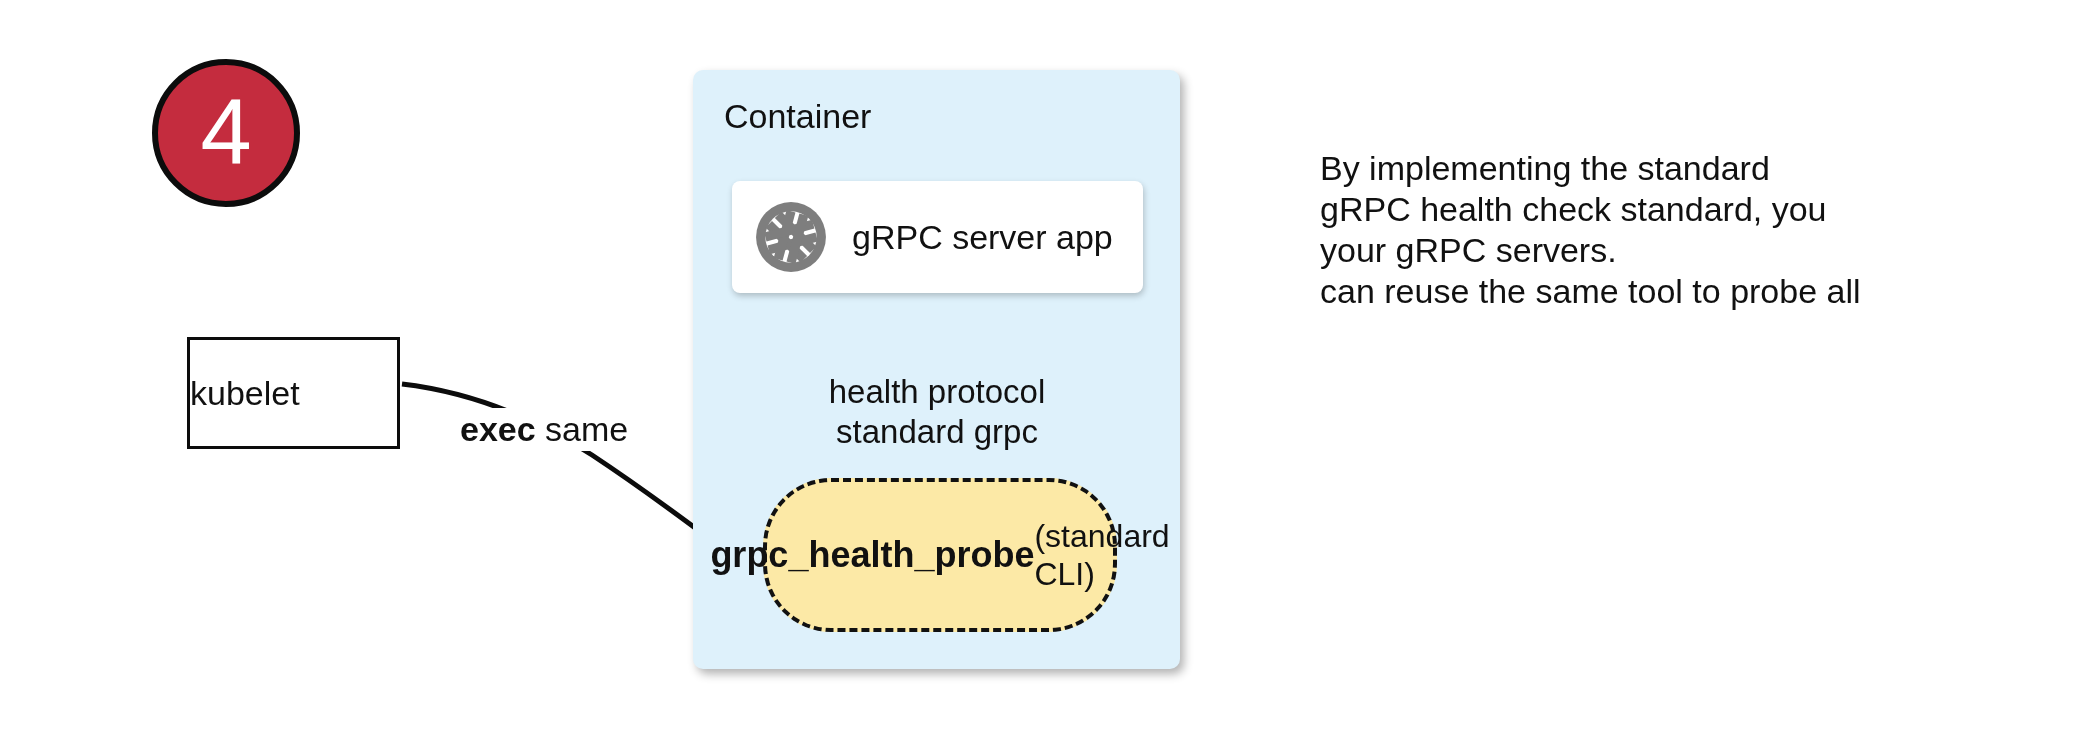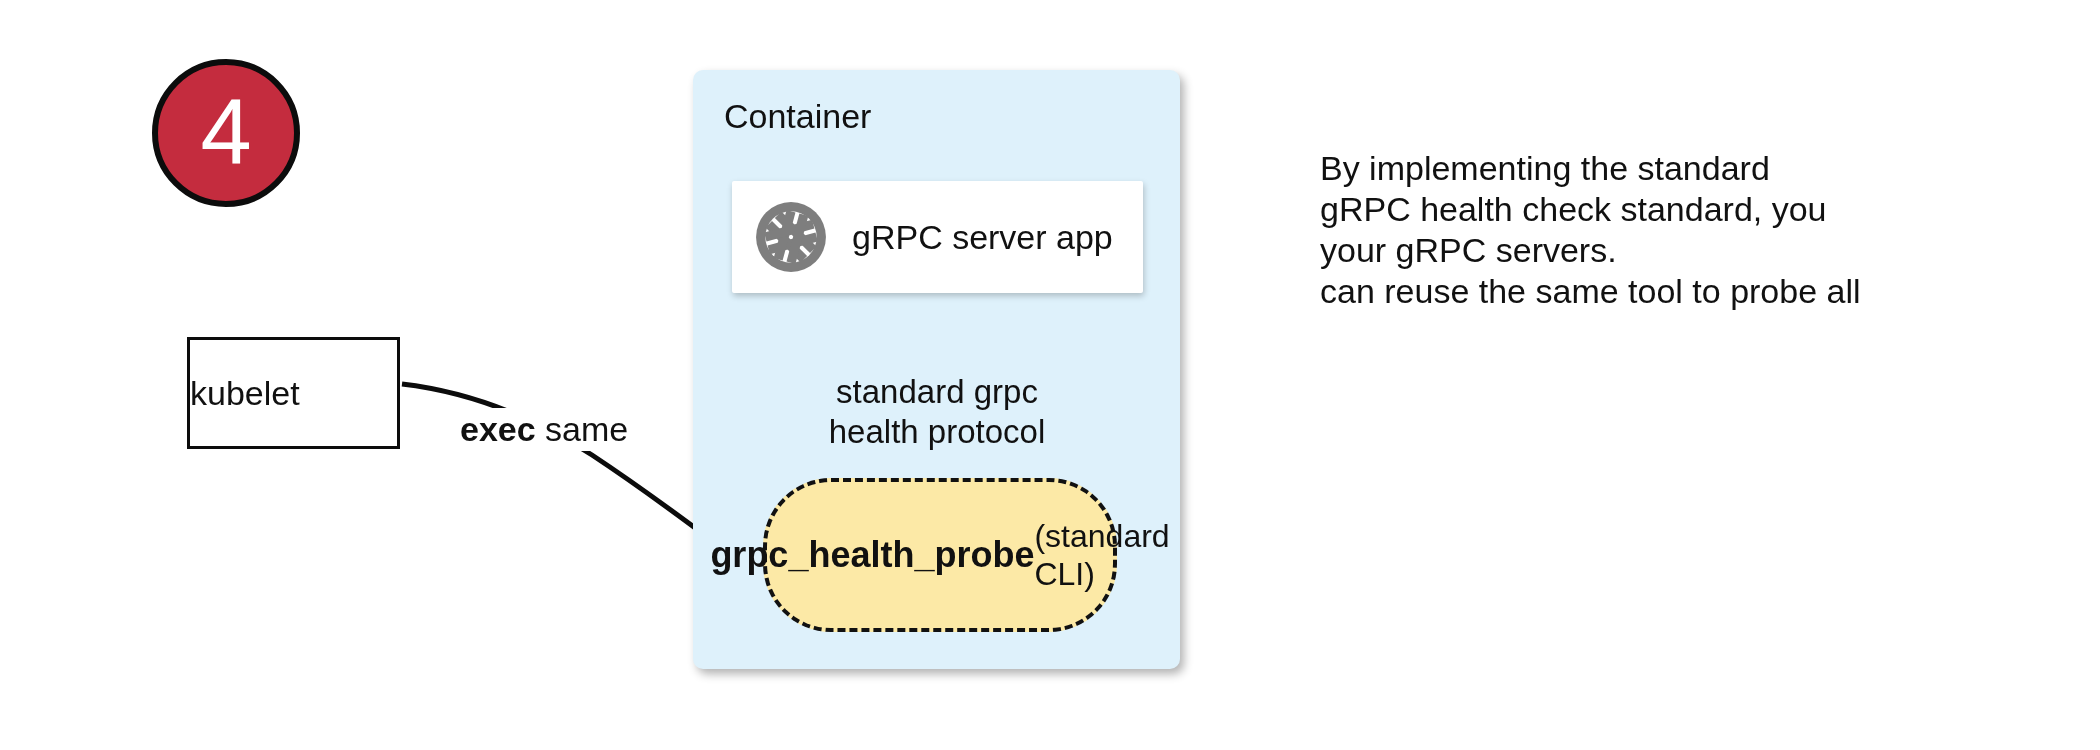--- a/index.html
+++ b/index.html
@@ -28,21 +28,21 @@
   .exec-label .b{font-weight:bold;}
   
   .container-card{
     position:absolute;left:693px;top:70px;width:487px;height:599px;
     background:#def1fb;border-radius:10px;
     box-shadow:4px 5px 10px rgba(0,0,0,0.30);
   }
   .container-title{position:absolute;left:31px;top:27px;font-size:34px;}
   .server-box{
     position:absolute;left:39px;top:111px;width:411px;height:112px;
-    background:#ffffff;border-radius:2px;
+    background:#ffffff;border-radius:8px;
     box-shadow:1px 3px 6px rgba(0,0,0,0.22);
     display:flex;align-items:center;
   }
   .server-box svg{margin-left:22px;flex:0 0 auto;}
   .server-label{font-size:34px;margin-left:24px;}
   .probe-box{
     position:absolute;left:70px;top:408px;width:354px;height:154px;
     background:#fce9a6;border:4px dashed #111;border-radius:68px;box-sizing:border-box;
     display:flex;align-items:center;justify-content:center;
   }
@@ -107,22 +107,22 @@
       <span class="server-label">gRPC server app</span>
     </div>
 
     <div class="probe-box">
       <div class="probe-title">grpc_health_probe</div>
       <div class="probe-subtitle">(standard CLI)</div>
     </div>
   </div>
 
   <div class="protocol-label">
+    <div>health protocol</div>
     <div>standard grpc</div>
-    <div>health protocol</div>
   </div>
 
   <div class="description">
     <div>By implementing the standard</div>
     <div>gRPC health check standard, you</div>
     <div>your gRPC servers.</div>
     <div>can reuse the same tool to probe all</div>
   </div>
 
 </div>

